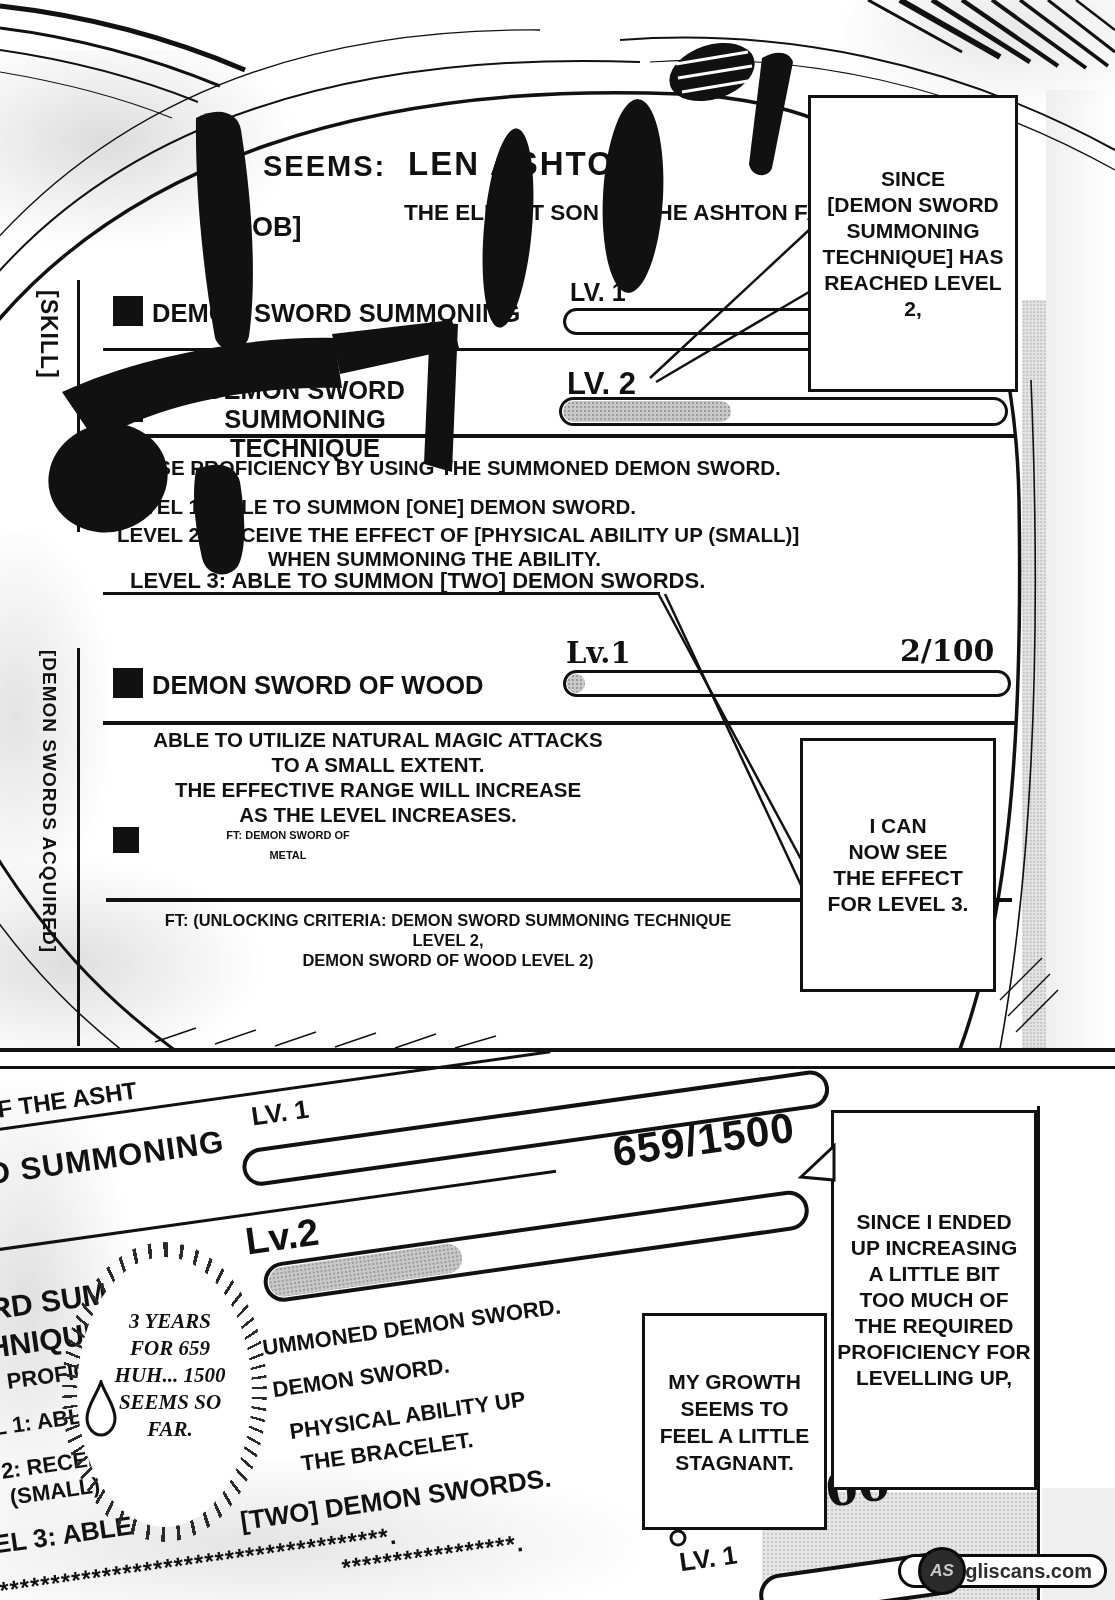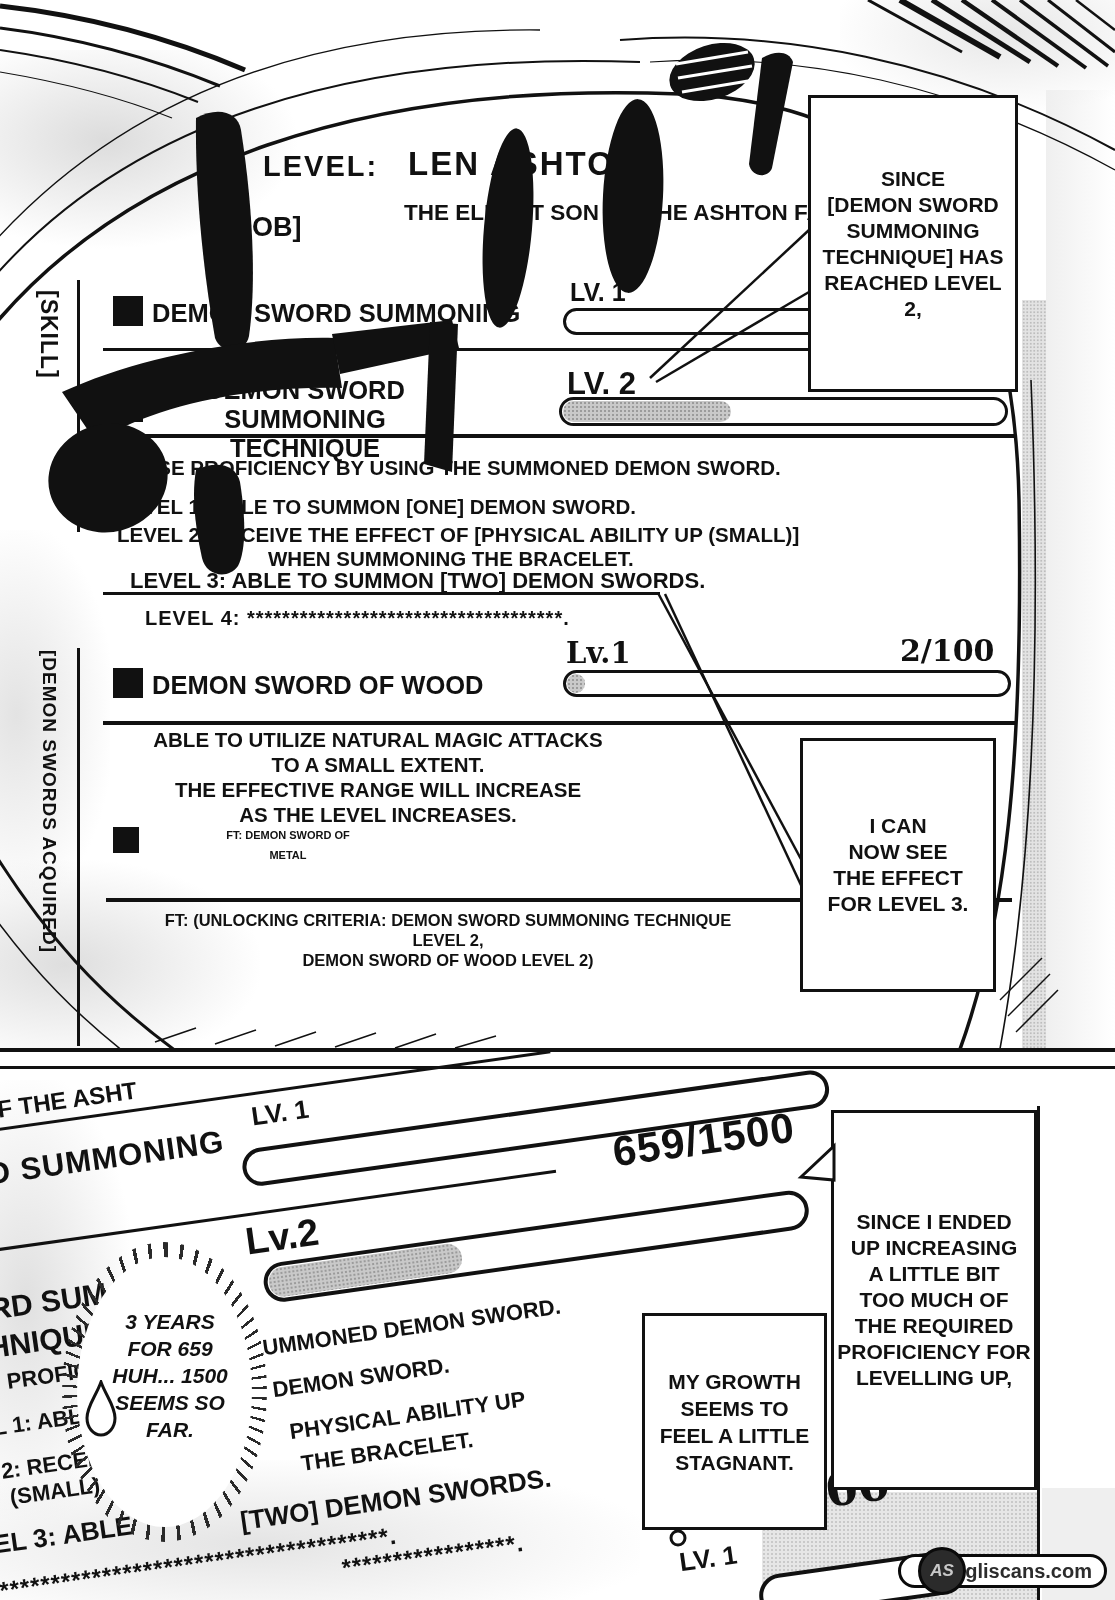--- a/index.html
+++ b/index.html
@@ -95,21 +95,21 @@
   #p2-ast1{left:-60px;top:533px;font-size:24px;letter-spacing:1px;}
   #p2-ast2{left:282px;top:558px;font-size:24px;letter-spacing:1px;}
   #p2-wlv{left:617px;top:598px;font-size:26px;}
   #p2-wfrac{left:691px;top:536px;font-size:46px;}
   #rbar3{left:691px;top:638px;width:200px;height:44px;border-width:4px;}
   #burst{left:62px;top:1242px;width:205px;height:300px;z-index:5;}
   #burst .spikes{position:absolute;inset:0;border-radius:50%;
       background:repeating-conic-gradient(#2a2a2a 0deg 1.4deg, rgba(0,0,0,0) 1.4deg 6.2deg);}
   #burst .inner{position:absolute;inset:15px;border-radius:50%;background:#fff;}
   #burst .btxt{position:absolute;left:38px;top:66px;width:140px;text-align:center;
-      font-style:italic;font-size:21px;line-height:27px;z-index:2;}
+      font-style:italic;font-size:21px;line-height:27px;z-index:2;font-family:Liberation Serif, serif;}
   #burst .drop{position:absolute;left:22px;top:138px;z-index:2;}
   #g-bubble{left:642px;top:1313px;width:185px;height:217px;font-size:21px;line-height:27px;}
   #s-bubble{left:831px;top:1110px;width:206px;height:380px;font-size:21px;line-height:26px;}
   #p2-vline{left:1037px;top:1106px;width:3px;height:494px;z-index:3;}
   #wm{left:898px;top:1554px;width:209px;height:34px;border:3px solid #0a0a0a;border-radius:18px;
       background:#fff;z-index:9;display:flex;align-items:center;justify-content:flex-end;
       padding-right:12px;box-sizing:border-box;font-size:20px;font-weight:bold;color:#2c2c2c;}
   #wm-logo{left:918px;top:1547px;width:48px;height:48px;border-radius:50%;background:#2b2b2b;
       border:3.5px solid #0a0a0a;z-index:10;display:flex;align-items:center;justify-content:center;
       color:#c9c9c9;font-weight:bold;font-size:17px;font-style:italic;box-sizing:border-box;}
@@ -186,21 +186,21 @@
       <ellipse cx="712" cy="72" rx="44" ry="27" transform="rotate(-18 712 72)"></ellipse>
       <path d="M 762 58 C 776 50, 789 51, 793 62 L 772 168 C 768 179, 751 177, 749 164 Z"></path>
     </g>
     <g stroke="#fff" stroke-width="3">
       <line x1="676" y1="64" x2="748" y2="52"></line>
         <line x1="678" y1="78" x2="752" y2="66"></line>
         <line x1="682" y1="92" x2="754" y2="80"></line>
     </g>
   </svg>
 
-  <div class="txt comic" id="nm-label">LEVEL:</div>
+  <div class="txt comic" id="nm-label">SEEMS:</div>
   <div class="txt comic" id="nm-value">LEN ASHTON</div>
   <div class="txt comic" id="job-label">[JOB]</div>
   <div class="txt comic pre" id="job-value">THE ELDEST SON OF
 THE ASHTON FAMILY</div>
 
   <div class="vlabel comic" id="skill-vlabel">[SKILL]</div>
   <div class="vlabel comic" id="acq-vlabel">[DEMON SWORDS ACQUIRED]</div>
   <div class="vline" id="vl1"></div>
   <div class="vline" id="vl2"></div>
 
@@ -215,24 +215,23 @@
 TECHNIQUE</div>
   <div class="txt comic" id="sk2-lv">LV. 2</div>
   <div class="bar" id="bar2">
     <div class="fill" style="width: 38%;"></div>
   </div>
   <div class="hline" id="dv2"></div>
 
   <div class="txt comic" id="d-intro">RAISE PROFICIENCY BY USING THE SUMMONED DEMON SWORD.</div>
   <div class="txt comic" id="d-l1">LEVEL 1: ABLE TO SUMMON [ONE] DEMON SWORD.</div>
   <div class="txt comic" id="d-l2">LEVEL 2: RECEIVE THE EFFECT OF [PHYSICAL ABILITY UP (SMALL)]</div>
-  <div class="txt comic" id="d-l2b">WHEN SUMMONING THE BRACELET.</div>
+  <div class="txt comic" id="d-l2b">WHEN SUMMONING THE ABILITY.</div>
   <div class="txt comic" id="d-l3">LEVEL 3: ABLE TO SUMMON [TWO] DEMON SWORDS.</div>
   <div class="hline" id="ul3"></div>
-  <div class="txt comic" id="d-l4">LEVEL 4: ************************************.</div>
 
   <div class="txt serif" id="wood-lv">Lv.1</div>
   <div class="txt serif" id="wood-frac">2/100</div>
   <div class="sq" id="sq3"></div>
   <div class="txt comic" id="wood-name">DEMON SWORD OF WOOD</div>
   <div class="bar" id="bar3">
     <div class="fill" style="width: 4%;"></div>
   </div>
   <div class="hline" id="dv3"></div>
   <div class="txt comic pre ctr" id="wood-desc">ABLE TO UTILIZE NATURAL MAGIC ATTACKS

